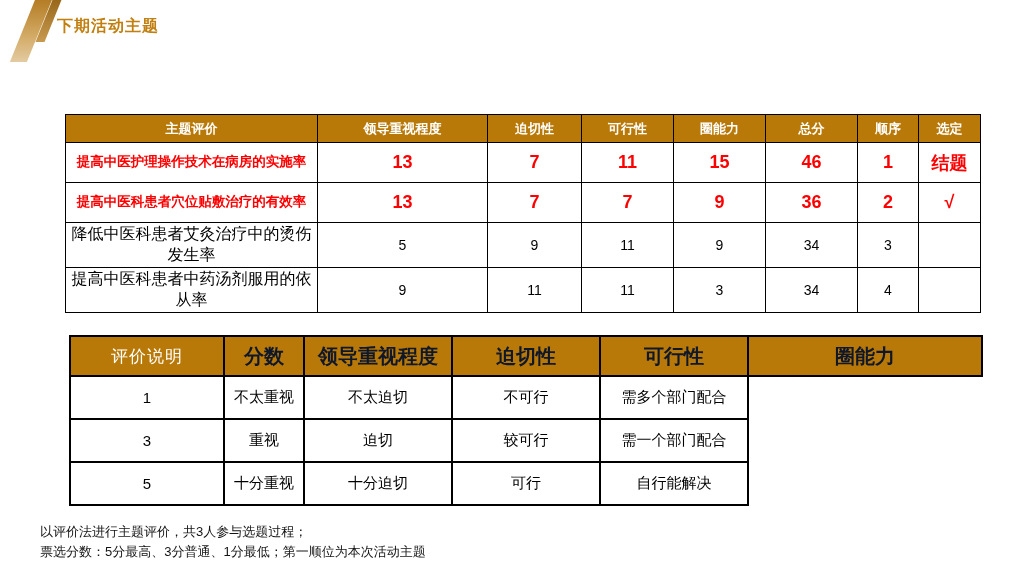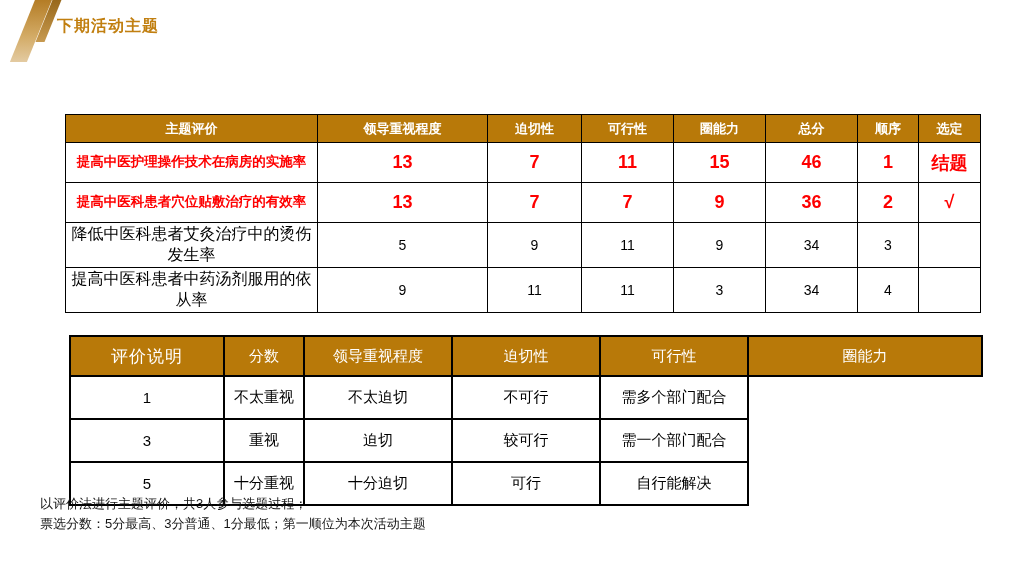--- a/index.html
+++ b/index.html
@@ -34,25 +34,25 @@
   .t1 tbody tr { height:29px; color:#000; }
   .t1 tbody tr td.theme { font-size:16px; }
   .t1 tbody tr td.val { font-size:14px; }
   .t1 tbody tr.hl { height:40px; color:#fe0000; font-weight:bold; }
   .t1 tbody tr.hl td.theme { font-size:13.5px; line-height:1.25; }
   .t1 tbody tr.hl td.val { font-size:18px; }
   
   .t2 { position:absolute; left:69px; top:335px; width:912px; }
   .t2 th, .t2 td { border:2px solid #000; text-align:center; vertical-align:middle; padding:1px 3px; }
   .t2 .side { background:#b87909; color:#ffffff; font-weight:normal; font-size:17px; letter-spacing:1px; }
-  .t2 thead th { background:#b87909; color:#ffffff; font-size:15px; font-weight:normal; height:40px; }
+  .t2 thead th { background:#b87909; color:#0f172a; font-size:20px; font-weight:bold; height:40px; }
   .t2 tbody tr { height:43px; }
   .t2 tbody td { font-size:15px; color:#000; }
   
-  .footnote { position:absolute; left:40px; top:494px; font-size:13px; color:#141414; line-height:1.55; }
+  .footnote { position:absolute; left:40px; top:522px; font-size:13px; color:#141414; line-height:1.55; }
   .footnote .bold { font-weight:normal; }
 </style>
 </head>
 <body>
 
 <div class="slide">
 
   <div class="deco">
     <div class="stripe s1"></div>
     <div class="stripe s2"></div>

